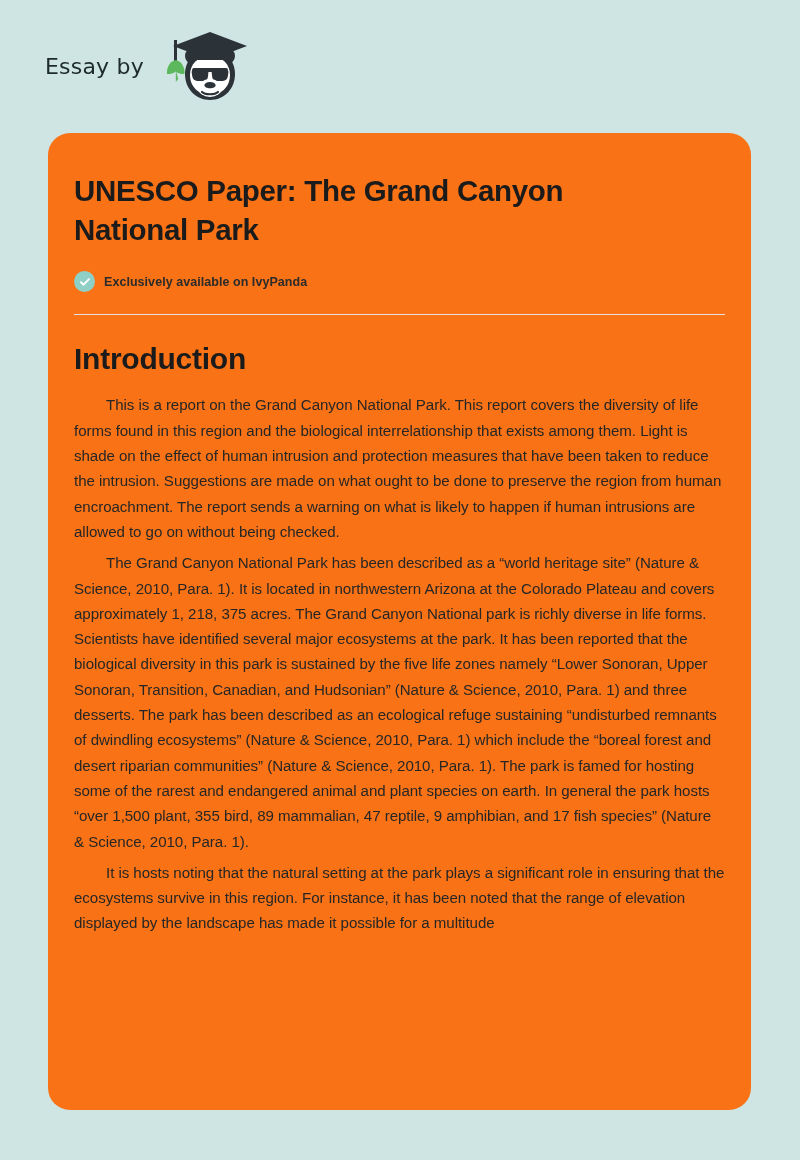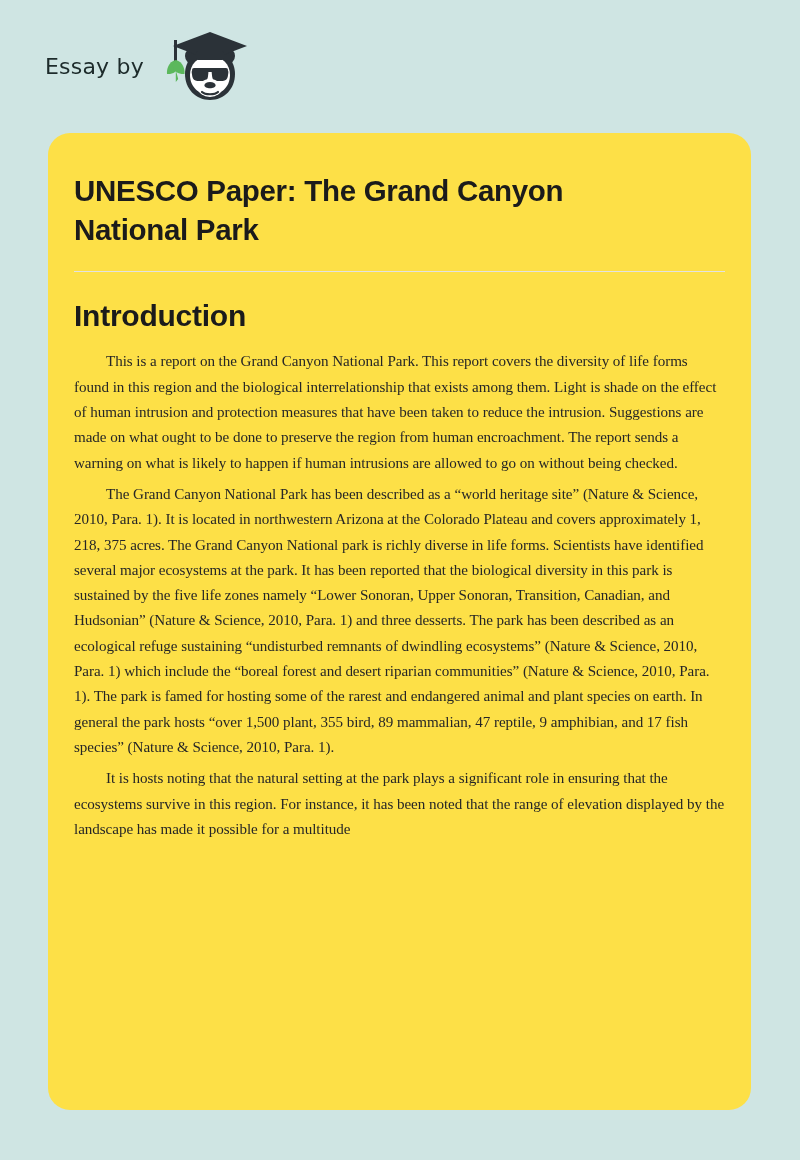--- a/index.html
+++ b/index.html
@@ -59,21 +59,21 @@
     position: relative;
   }
 
   
   .paper-card {
     position: absolute;
     left: 48px;
     top: 133px;
     width: 703px;
     height: 977px;
-    background: #fde047;
+    background: #f97316;
     border-radius: 22px;
     overflow: hidden;
     padding: 38px 26px 0 26px;
   }
   .paper-inner {
     padding: 0 0 0 0;
   }
 
   .doc-title {
     font-family: "Liberation Sans", sans-serif;
@@ -130,21 +130,21 @@
   .body-paragraph {
     font-family: "Liberation Sans", sans-serif;
     font-size: 15.1px;
     line-height: 25.3px;
     color: #262626;
     margin: 0 0 22px 0;
     text-indent: 32px;
     text-align: left;
     letter-spacing: -0.05px;
   }
-  .body-paragraph:last-child { margin-bottom: 0; font-family: Liberation Serif, serif; }
+  .body-paragraph:last-child { margin-bottom: 0; }
 
   .section-block { margin-bottom: 6px; }
 </style>
 </head>
 <body>
 
 <header class="brand-header">
   <div class="brand-inner">
     <span class="brand-essay-by">Essay by</span>
 
@@ -187,20 +187,28 @@
     </span>
 
   </div>
 </header>
 
 <main class="paper-card">
   <div class="paper-inner">
 
     <h1 class="doc-title">UNESCO Paper: The Grand Canyon National Park</h1>
 
+    <div class="exclusive-badge">
+      <span class="badge-check">
+        <svg width="12" height="12" viewBox="0 0 12 12" xmlns="http://www.w3.org/2000/svg">
+          <path d="M2 6.2 L4.6 8.7 L10 3.2" stroke="#ffffff" stroke-width="1.9" fill="none" stroke-linecap="round" stroke-linejoin="round"></path>
+        </svg>
+      </span>
+      <span class="badge-text">Exclusively available on IvyPanda</span>
+    </div>
 
     <div class="divider"></div>
 
     <section class="section-block">
       <h2 class="section-heading">Introduction</h2>
       <p class="body-paragraph">This is a report on the Grand Canyon National Park. This report covers the diversity of life forms found in this region and the biological interrelationship that exists among them. Light is shade on the effect of human intrusion and protection measures that have been taken to reduce the intrusion. Suggestions are made on what ought to be done to preserve the region from human encroachment. The report sends a warning on what is likely to happen if human intrusions are allowed to go on without being checked.</p>
     </section>
 
     <section class="section-block">
       <p class="body-paragraph">The Grand Canyon National Park has been described as a “world heritage site” (Nature &amp; Science, 2010, Para. 1). It is located in northwestern Arizona at the Colorado Plateau and covers approximately 1, 218, 375 acres. The Grand Canyon National park is richly diverse in life forms. Scientists have identified several major ecosystems at the park. It has been reported that the biological diversity in this park is sustained by the five life zones namely “Lower Sonoran, Upper Sonoran, Transition, Canadian, and Hudsonian” (Nature &amp; Science, 2010, Para. 1) and three desserts. The park has been described as an ecological refuge sustaining “undisturbed remnants of dwindling ecosystems” (Nature &amp; Science, 2010, Para. 1) which include the “boreal forest and desert riparian communities” (Nature &amp; Science, 2010, Para. 1). The park is famed for hosting some of the rarest and endangered animal and plant species on earth. In general the park hosts “over 1,500 plant, 355 bird, 89 mammalian, 47 reptile, 9 amphibian, and 17 fish species” (Nature &amp; Science, 2010, Para. 1).</p>

